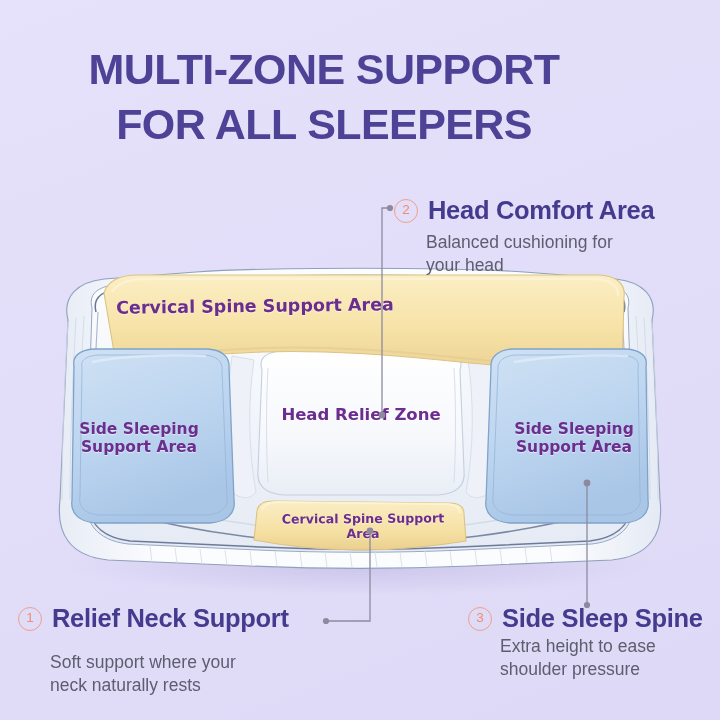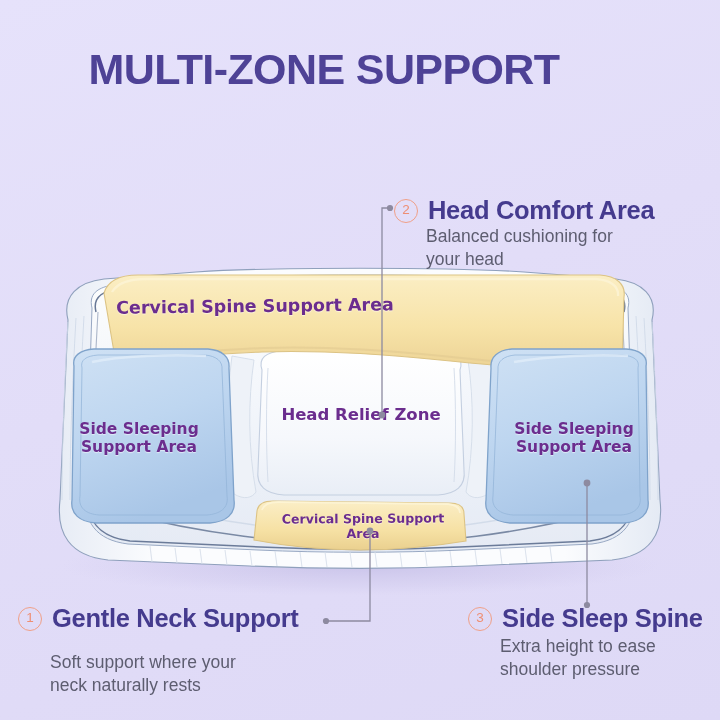--- a/index.html
+++ b/index.html
@@ -122,21 +122,21 @@
     white-space: nowrap;
   }
   .callout-desc {
     color: #5d5d70;
     font-size: 17.5px;
     line-height: 1.33;
     white-space: pre-line;
   }
 
   #callout-2 { left: 394px; top: 196px; }
-  #callout-2 .callout-desc { margin-left: 32px; }
+  #callout-2 .callout-desc { margin-left: 32px; margin-top: 6px; }
 
   #callout-1 { left: 18px; top: 604px; }
   #callout-1 .callout-desc { margin-left: 32px; margin-top: 18px; }
 
   #callout-3 { left: 468px; top: 604px; }
   #callout-3 .callout-desc { margin-left: 32px; margin-top: 2px; }
 
   
   #connectors {
     position: absolute;
@@ -146,20 +146,21 @@
     pointer-events: none;
   }
 </style>
 </head>
 <body>
 
 <div id="stage">
 
   <div class="title">
     <span class="title-line">MULTI-ZONE SUPPORT</span>
+    <span class="title-line">FOR ALL SLEEPERS</span>
   </div>
 
   <svg id="pillow" viewBox="0 0 720 720">
     <defs>
       <linearGradient id="gBody" x1="0" y1="0" x2="0" y2="1">
         <stop offset="0%" stop-color="#fdfefe"></stop>
         <stop offset="45%" stop-color="#f3f6fb"></stop>
         <stop offset="100%" stop-color="#e4eaf4"></stop>
       </linearGradient>
       <linearGradient id="gBodySide" x1="0" y1="0" x2="1" y2="0">
@@ -411,21 +412,21 @@
       <span class="num-badge">2</span>
       <span class="callout-title">Head Comfort Area</span>
     </div>
     <div class="callout-desc">Balanced cushioning for
 your head</div>
   </div>
 
   <div class="callout" id="callout-1">
     <div class="callout-head">
       <span class="num-badge">1</span>
-      <span class="callout-title">Gentle Neck Support</span>
+      <span class="callout-title">Relief Neck Support</span>
     </div>
     <div class="callout-desc">Soft support where your
 neck naturally rests</div>
   </div>
 
   <div class="callout" id="callout-3">
     <div class="callout-head">
       <span class="num-badge">3</span>
       <span class="callout-title">Side Sleep Spine</span>
     </div>

